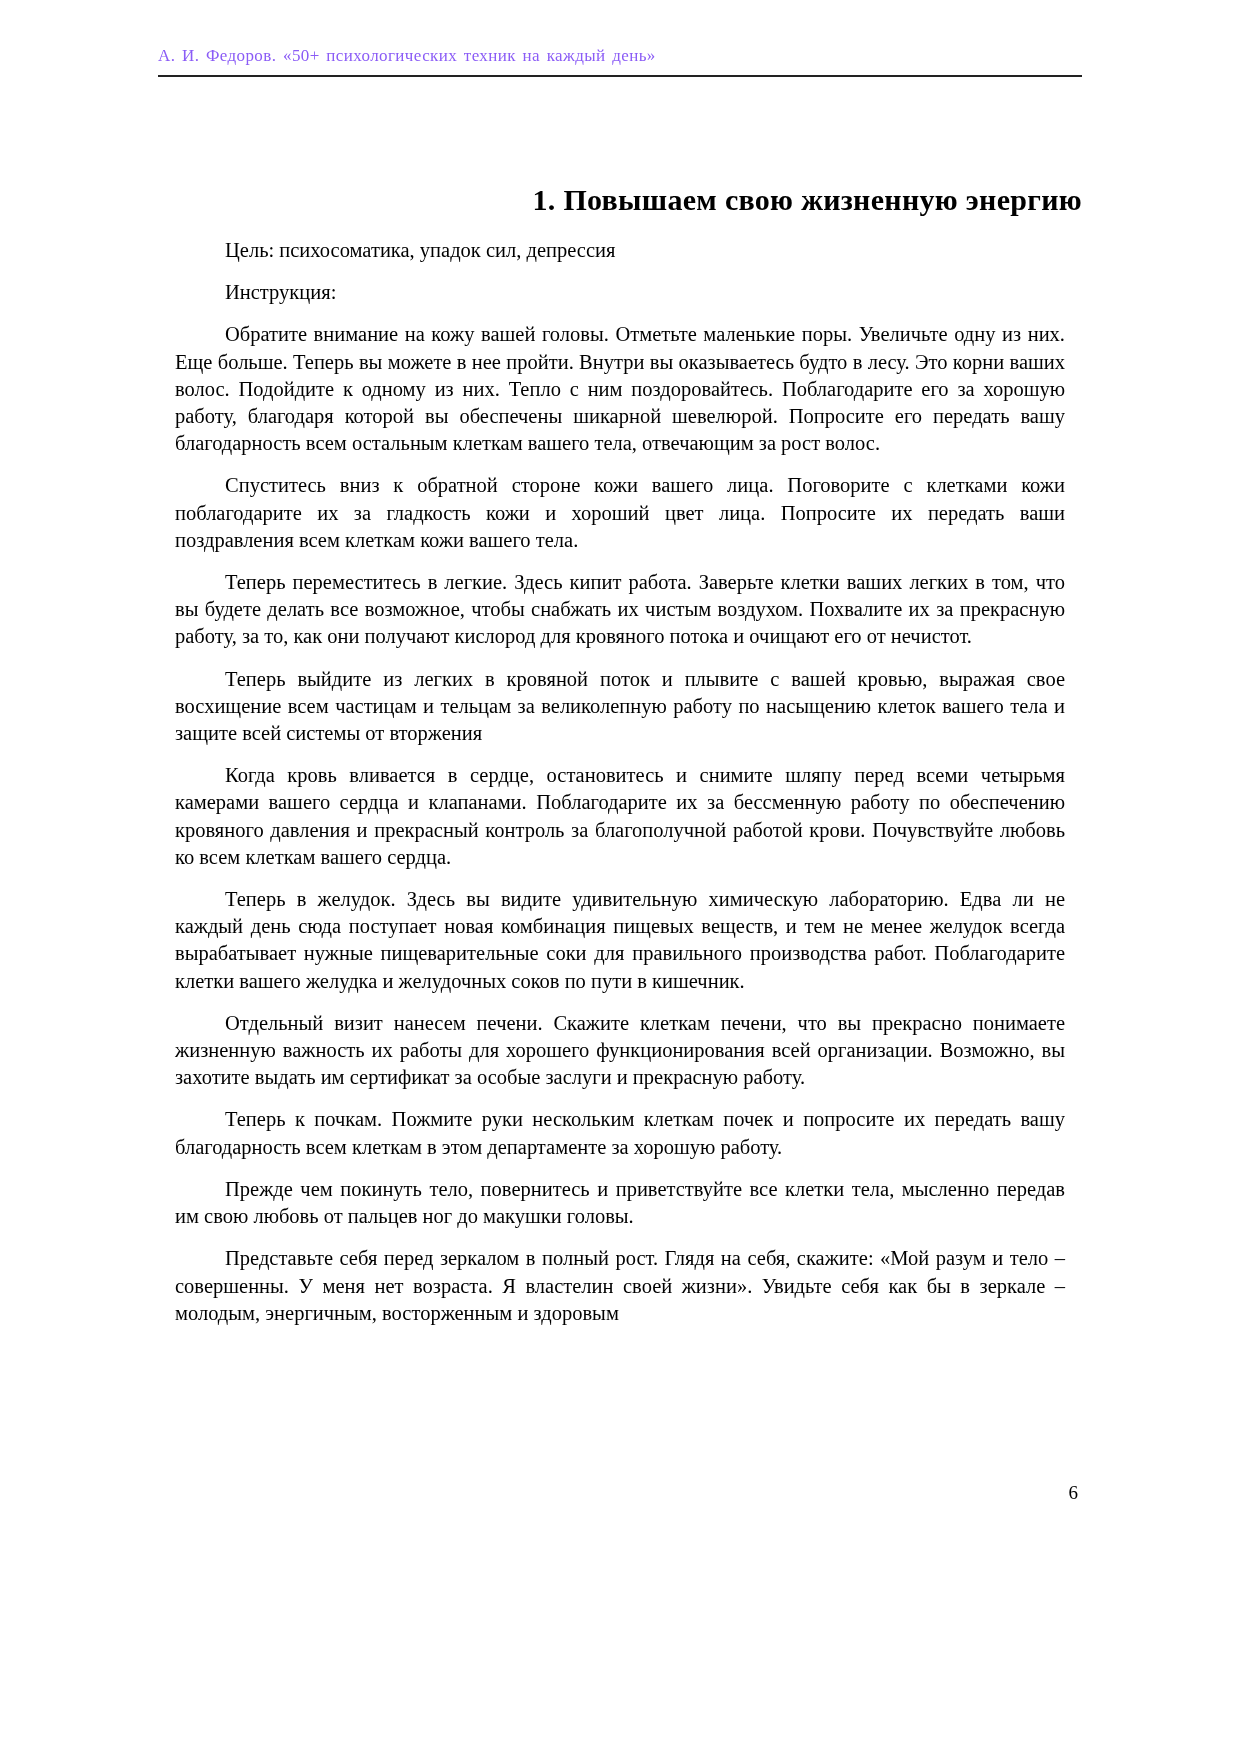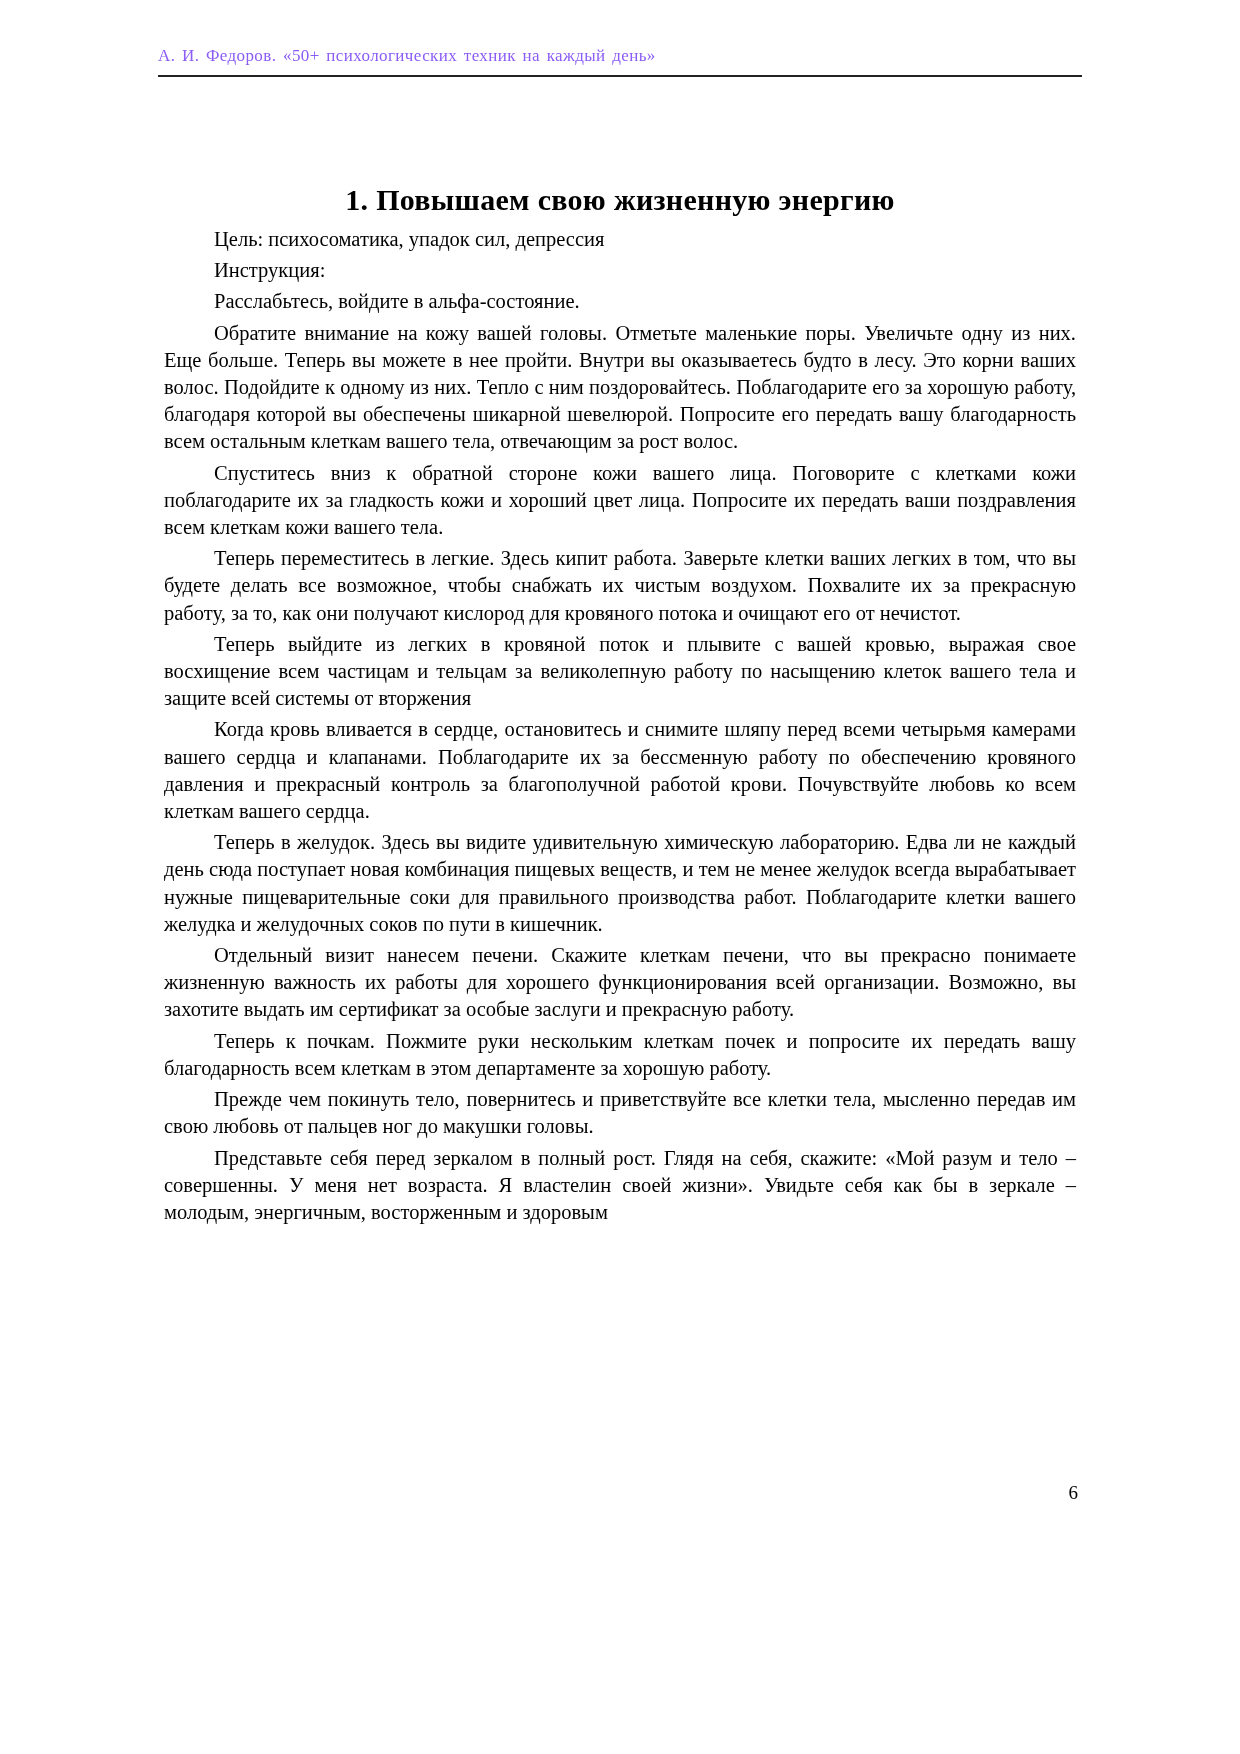--- a/index.html
+++ b/index.html
@@ -34,36 +34,36 @@
   .header-rule {
     border: none;
     border-bottom: 2px solid #222222;
     margin: 9px 0 0 0;
   }
   .page-title {
     position: absolute;
     left: 158px;
     right: 158px;
     top: 163px;
-    text-align: center;
+    text-align: right;
     font-size: 30px;
     font-weight: bold;
     letter-spacing: 0.3px;
   }
   .body-text {
     position: absolute;
     left: 160px;
     right: 160px;
     top: 222px;
     font-size: 20.5px;
     line-height: 27.2px;
     text-align: justify;
   }
   .body-text p {
-    margin: 4px;
+    margin: 15px;
     text-indent: 50px;
   }
   .page-number {
     position: absolute;
     right: 162px;
     top: 1482px;
     font-size: 19px;
     color: #000000;
   }
 </style>
@@ -75,21 +75,20 @@
   <div class="running-header">
     <div class="header-text">А.  И.  Федоров.  «50+ психологических техник на каждый день»</div>
     <hr class="header-rule">
   </div>
 
   <h1 class="page-title">1. Повышаем свою жизненную энергию</h1>
 
   <div class="body-text">
     <p>Цель: психосоматика, упадок сил, депрессия</p>
     <p>Инструкция:</p>
-    <p>Расслабьтесь, войдите в альфа-состояние.</p>
     <p>Обратите внимание на кожу вашей головы. Отметьте маленькие поры. Увеличьте одну из них. Еще больше. Теперь вы можете в нее пройти. Внутри вы оказываетесь будто в лесу. Это корни ваших волос. Подойдите к одному из них. Тепло с ним поздоровайтесь. Поблагодарите его за хорошую работу, благодаря которой вы обеспечены шикарной шевелюрой. Попросите его передать вашу благодарность всем остальным клеткам вашего тела, отвечающим за рост волос.</p>
     <p>Спуститесь вниз к обратной стороне кожи вашего лица. Поговорите с клетками кожи поблагодарите их за гладкость кожи и хороший цвет лица. Попросите их передать ваши поздравления всем клеткам кожи вашего тела.</p>
     <p>Теперь переместитесь в легкие. Здесь кипит работа. Заверьте клетки ваших легких в том, что вы будете делать все возможное, чтобы снабжать их чистым воздухом. Похвалите их за прекрасную работу, за то, как они получают кислород для кровяного потока и очищают его от нечистот.</p>
     <p>Теперь выйдите из легких в кровяной поток и плывите с вашей кровью, выражая свое восхищение всем частицам и тельцам за великолепную работу по насыщению клеток вашего тела и защите всей системы от вторжения</p>
     <p>Когда кровь вливается в сердце, остановитесь и снимите шляпу перед всеми четырьмя камерами вашего сердца и клапанами. Поблагодарите их за бессменную работу по обеспечению кровяного давления и прекрасный контроль за благополучной работой крови. Почувствуйте любовь ко всем клеткам вашего сердца.</p>
     <p>Теперь в желудок. Здесь вы видите удивительную химическую лабораторию. Едва ли не каждый день сюда поступает новая комбинация пищевых веществ, и тем не менее желудок всегда вырабатывает нужные пищеварительные соки для правильного производства работ. Поблагодарите клетки вашего желудка и желудочных соков по пути в кишечник.</p>
     <p>Отдельный визит нанесем печени. Скажите клеткам печени, что вы прекрасно понимаете жизненную важность их работы для хорошего функционирования всей организации. Возможно, вы захотите выдать им сертификат за особые заслуги и прекрасную работу.</p>
     <p>Теперь к почкам. Пожмите руки нескольким клеткам почек и попросите их передать вашу благодарность всем клеткам в этом департаменте за хорошую работу.</p>
     <p>Прежде чем покинуть тело, повернитесь и приветствуйте все клетки тела, мысленно передав им свою любовь от пальцев ног до макушки головы.</p>
     <p>Представьте себя перед зеркалом в полный рост. Глядя на себя, скажите: «Мой разум и тело – совершенны. У меня нет возраста. Я властелин своей жизни». Увидьте себя как бы в зеркале – молодым, энергичным, восторженным и здоровым</p>

